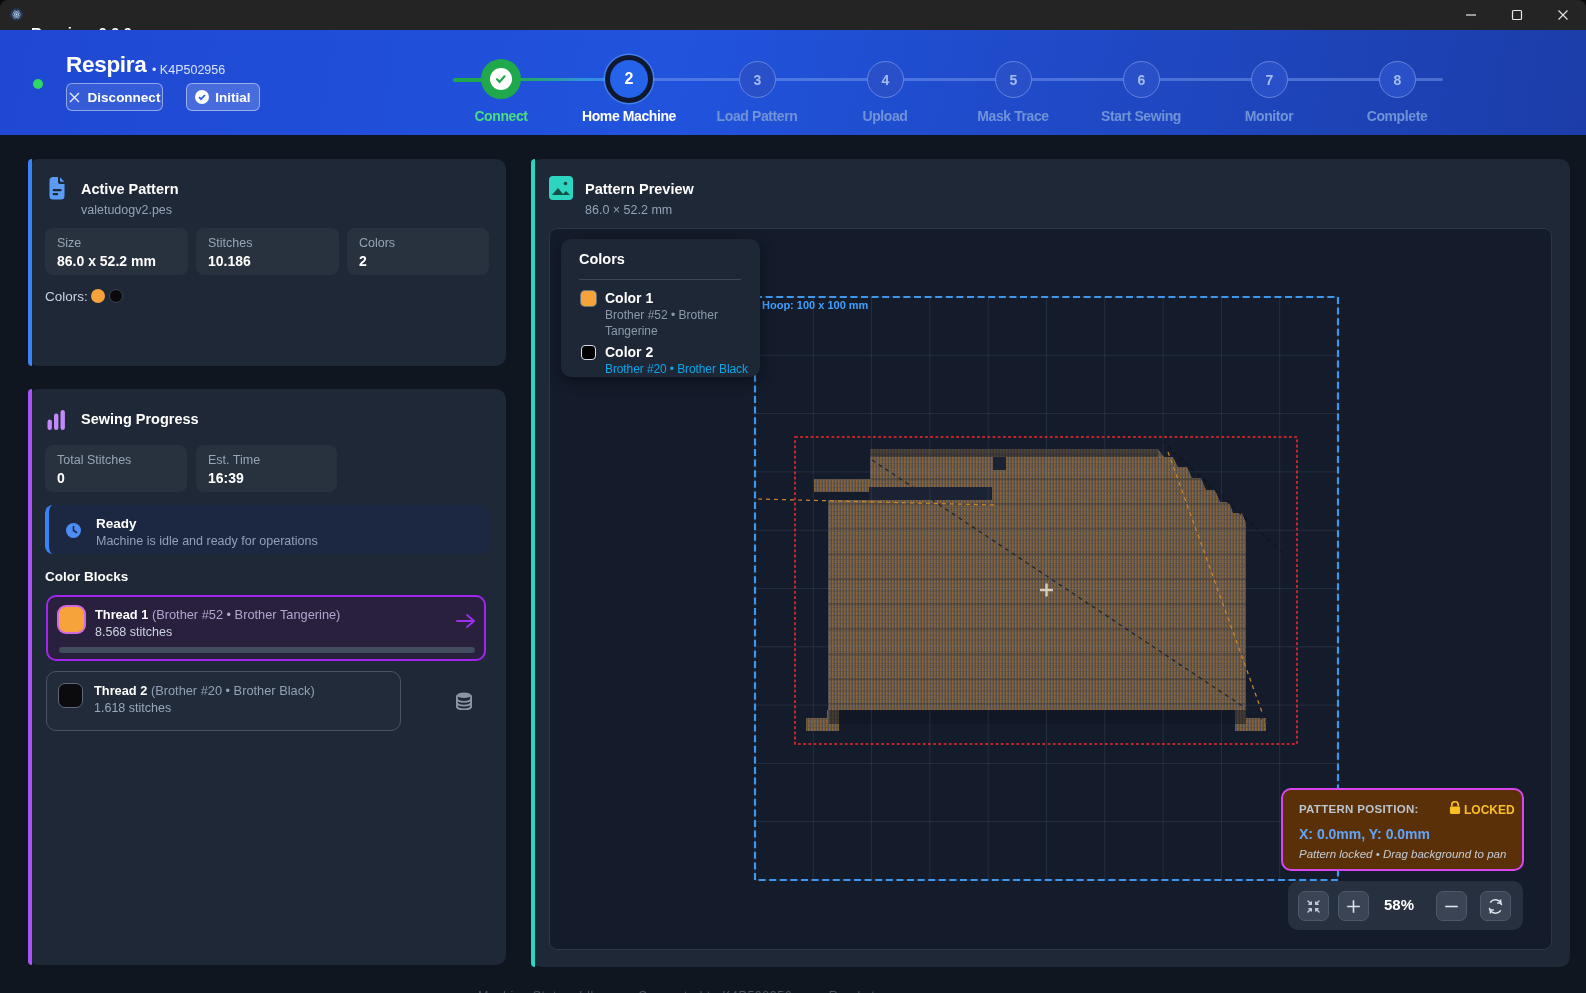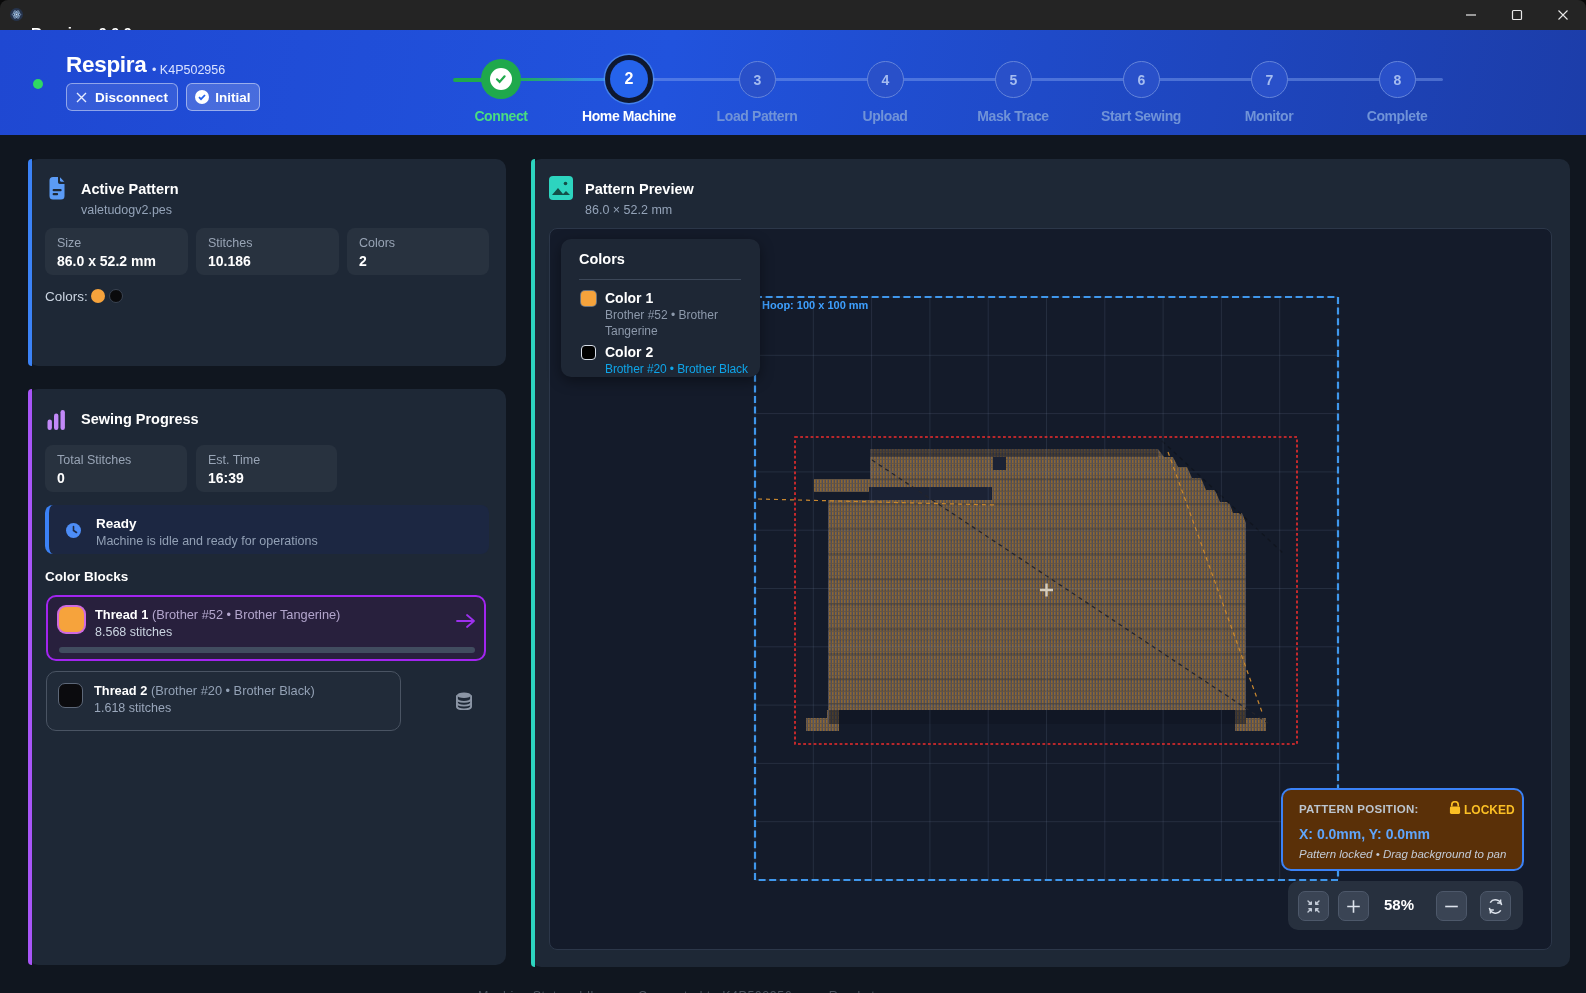--- a/index.html
+++ b/index.html
@@ -57,21 +57,21 @@
     </svg>
   <svg class="winbtn" style="right:0px" viewBox="0 0 46 30">
       <path d="M18.5 10.5l9 9M27.5 10.5l-9 9" stroke="#e8e8e8" stroke-width="1.1"></path>
     </svg>
 </div>
 
 <div id="header">
   <div id="statusdot"></div>
   <div id="brand">Respira</div>
   <div id="serial">• K4P502956</div>
-  <div class="hbtn" style="left:66px; width:112px;"><svg width="11" height="11" viewBox="0 0 11 11" style="margin-right:8px">
+  <div class="hbtn" style="left:66px; width:97px;"><svg width="11" height="11" viewBox="0 0 11 11" style="margin-right:8px">
         <path d="M1 1l9 9M10 1l-9 9" stroke="#e6ecff" stroke-width="1.4"></path>
       </svg>Disconnect</div>
   <div class="hbtn" style="left:186px; width:74px; background:rgba(255,255,255,0.18);">
     <svg width="14" height="14" viewBox="0 0 14 14" style="margin-right:6px">
         <circle cx="7" cy="7" r="7" fill="#fff"></circle>
         <path d="M4 7.2l2 2 4-4.2" stroke="#2563eb" stroke-width="1.8" fill="none"></path>
       </svg>Initial</div>
 
   <div class="stepline" style="left:453px; width:48px; height:3.5px; background:#1fa94c;"></div>
   <div class="stepline" style="left:501px; width:128px; background:linear-gradient(90deg,#1fa94c,#23a86e 25%,#318fe0 65%,#3b82f6);"></div>
@@ -263,21 +263,21 @@
     <div class="abs" style="left:18px; top:12px; color:#fff; font-size:14.5px; font-weight:bold;">Colors</div>
     <div class="abs" style="left:18px; top:40px; width:162px; height:1px; background:#3c4758;"></div>
     <div class="abs" style="left:20px; top:52px; width:15px; height:15px; border-radius:4px; background:#f6a33c; box-shadow:0 0 0 1px rgba(255,255,255,0.35);"></div>
     <div class="abs" style="left:44px; top:51px; color:#fff; font-size:14px; font-weight:bold;">Color 1</div>
     <div class="abs" style="left:44px; top:69px; color:#8d99ab; font-size:12px; line-height:15.5px;">Brother #52 • Brother<br>Tangerine</div>
     <div class="abs" style="left:20px; top:106px; width:15px; height:15px; border-radius:4px; background:#000; border:1.4px solid #d6dde8;"></div>
     <div class="abs" style="left:44px; top:105px; color:#fff; font-size:14px; font-weight:bold;">Color 2</div>
     <div class="abs" style="left:44px; top:123px; color:#0ea5e9; font-size:12px; letter-spacing:-0.1px;">Brother #20 • Brother Black</div>
   </div>
 
-  <div class="abs" style="left:750px; top:629px; width:243px; height:83px; background:#5a3008; border:2px solid #3b82f6; border-radius:10px;">
+  <div class="abs" style="left:750px; top:629px; width:243px; height:83px; background:#5a3008; border:2px solid #d946ef; border-radius:10px;">
     <div class="abs" style="left:16px; top:13px; color:#bcc5cf; font-size:11.5px; font-weight:bold; letter-spacing:0.3px;">PATTERN POSITION:</div>
     <svg class="abs" style="left:166px; top:11px;" width="12" height="14" viewBox="0 0 13 15">
         <path d="M3 6V4.2a3.5 3.5 0 0 1 7 0V6" fill="none" stroke="#fbbf24" stroke-width="1.8"></path>
         <rect x="1" y="6" width="11" height="8" rx="1.5" fill="#fbbf24"></rect>
       </svg>
     <div class="abs" style="left:181px; top:13px; color:#fbbf24; font-size:12px; font-weight:bold;">LOCKED</div>
     <div class="abs" style="left:16px; top:36px; color:#60a5fa; font-size:14px; font-weight:bold;">X: 0.0mm, Y: 0.0mm</div>
     <div class="abs" style="left:16px; top:58px; color:#c3cbd6; font-size:11.5px; font-style:italic;">Pattern locked • Drag background to pan</div>
   </div>
 

